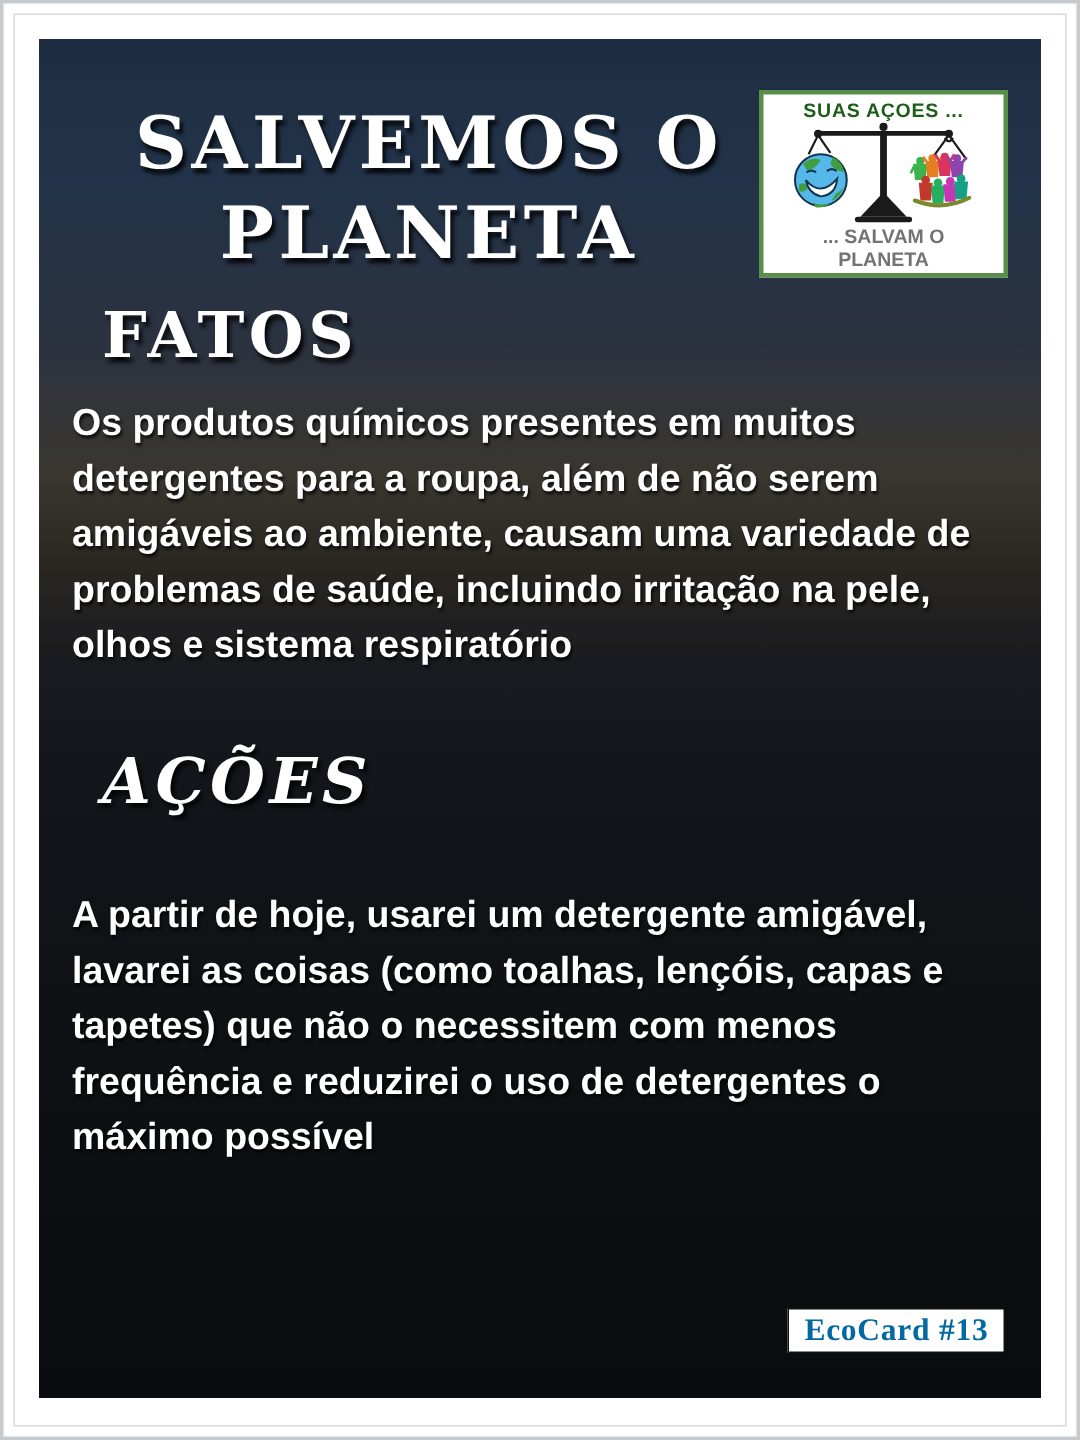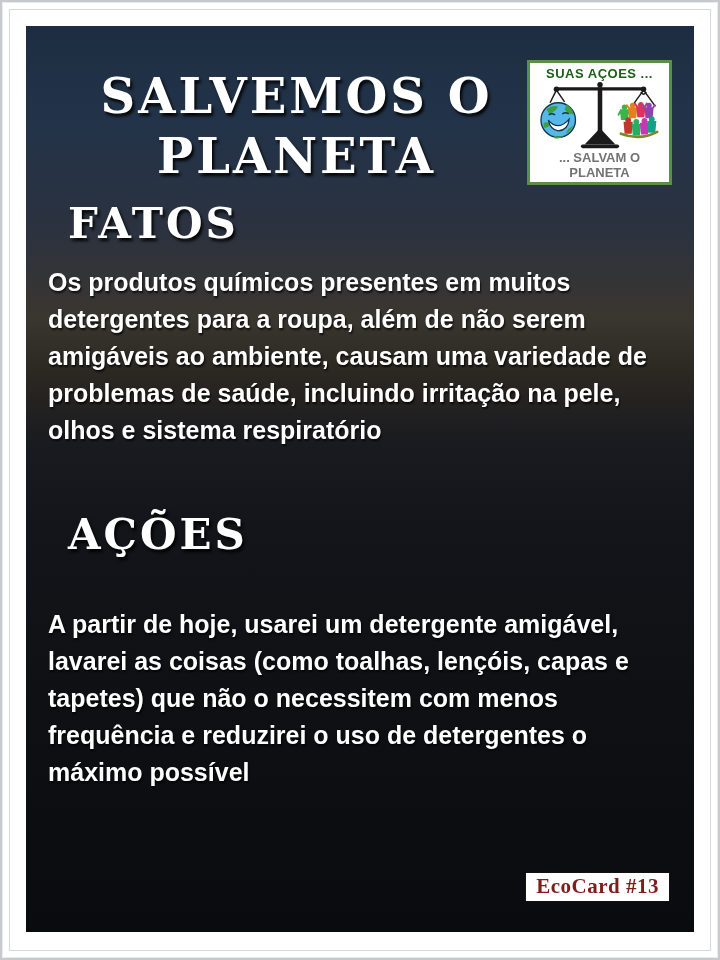--- a/index.html
+++ b/index.html
@@ -48,21 +48,21 @@
     font-family: "DejaVu Serif", serif;
     font-weight: bold;
     font-size: 48px;
     line-height: 60px;
     letter-spacing: 3px;
     text-shadow: 2px 3px 3px rgba(0,0,0,0.9), 0 0 1px #46586e;
     padding-top: 6px;
   }
   .logo {
     flex: none;
-    width: 145px; height: 125px;
+    width: 166px; height: 125px;
     background: #ffffff;
     border: 3px solid #5a8f4a;
     display: flex;
     flex-direction: column;
     align-items: center;
     padding: 4px 2px 2px;
   }
   .logo-top-text {
     font-size: 13px;
     font-weight: bold;
@@ -83,21 +83,21 @@
     color: #ffffff;
     font-family: "DejaVu Serif", serif;
     font-weight: bold;
     font-size: 42px;
     line-height: 48px;
     letter-spacing: 3px;
     text-shadow: 2px 3px 3px rgba(0,0,0,0.9);
     margin-left: 42px;
   }
   .heading-fatos { margin-top: 14px; }
-  .heading-acoes { margin-top: 62px; }
+  .heading-acoes { margin-top: 48px; font-style: italic; }
 
   .section-body {
     width: 624px;
     margin: 16px auto 0;
     text-align: left;
     color: #ffffff;
     font-weight: bold;
     font-size: 25px;
     line-height: 37px;
     text-shadow: 1px 2px 2px rgba(0,0,0,0.75);
@@ -106,21 +106,21 @@
 
   .badge {
     position: absolute;
     right: 24px; bottom: 30px;
     background: #ffffff;
     border: 1px solid #111111;
     padding: 1px 10px 2px;
     font-family: "Liberation Serif", serif;
     font-weight: bold;
     font-size: 21px;
-    color: #7f1d1d;
+    color: #0369a1;
     letter-spacing: 0.5px;
   }
 </style>
 </head>
 <body>
 
 <div class="card">
   <div class="bevel-line"></div>
 
   <div class="photo">

